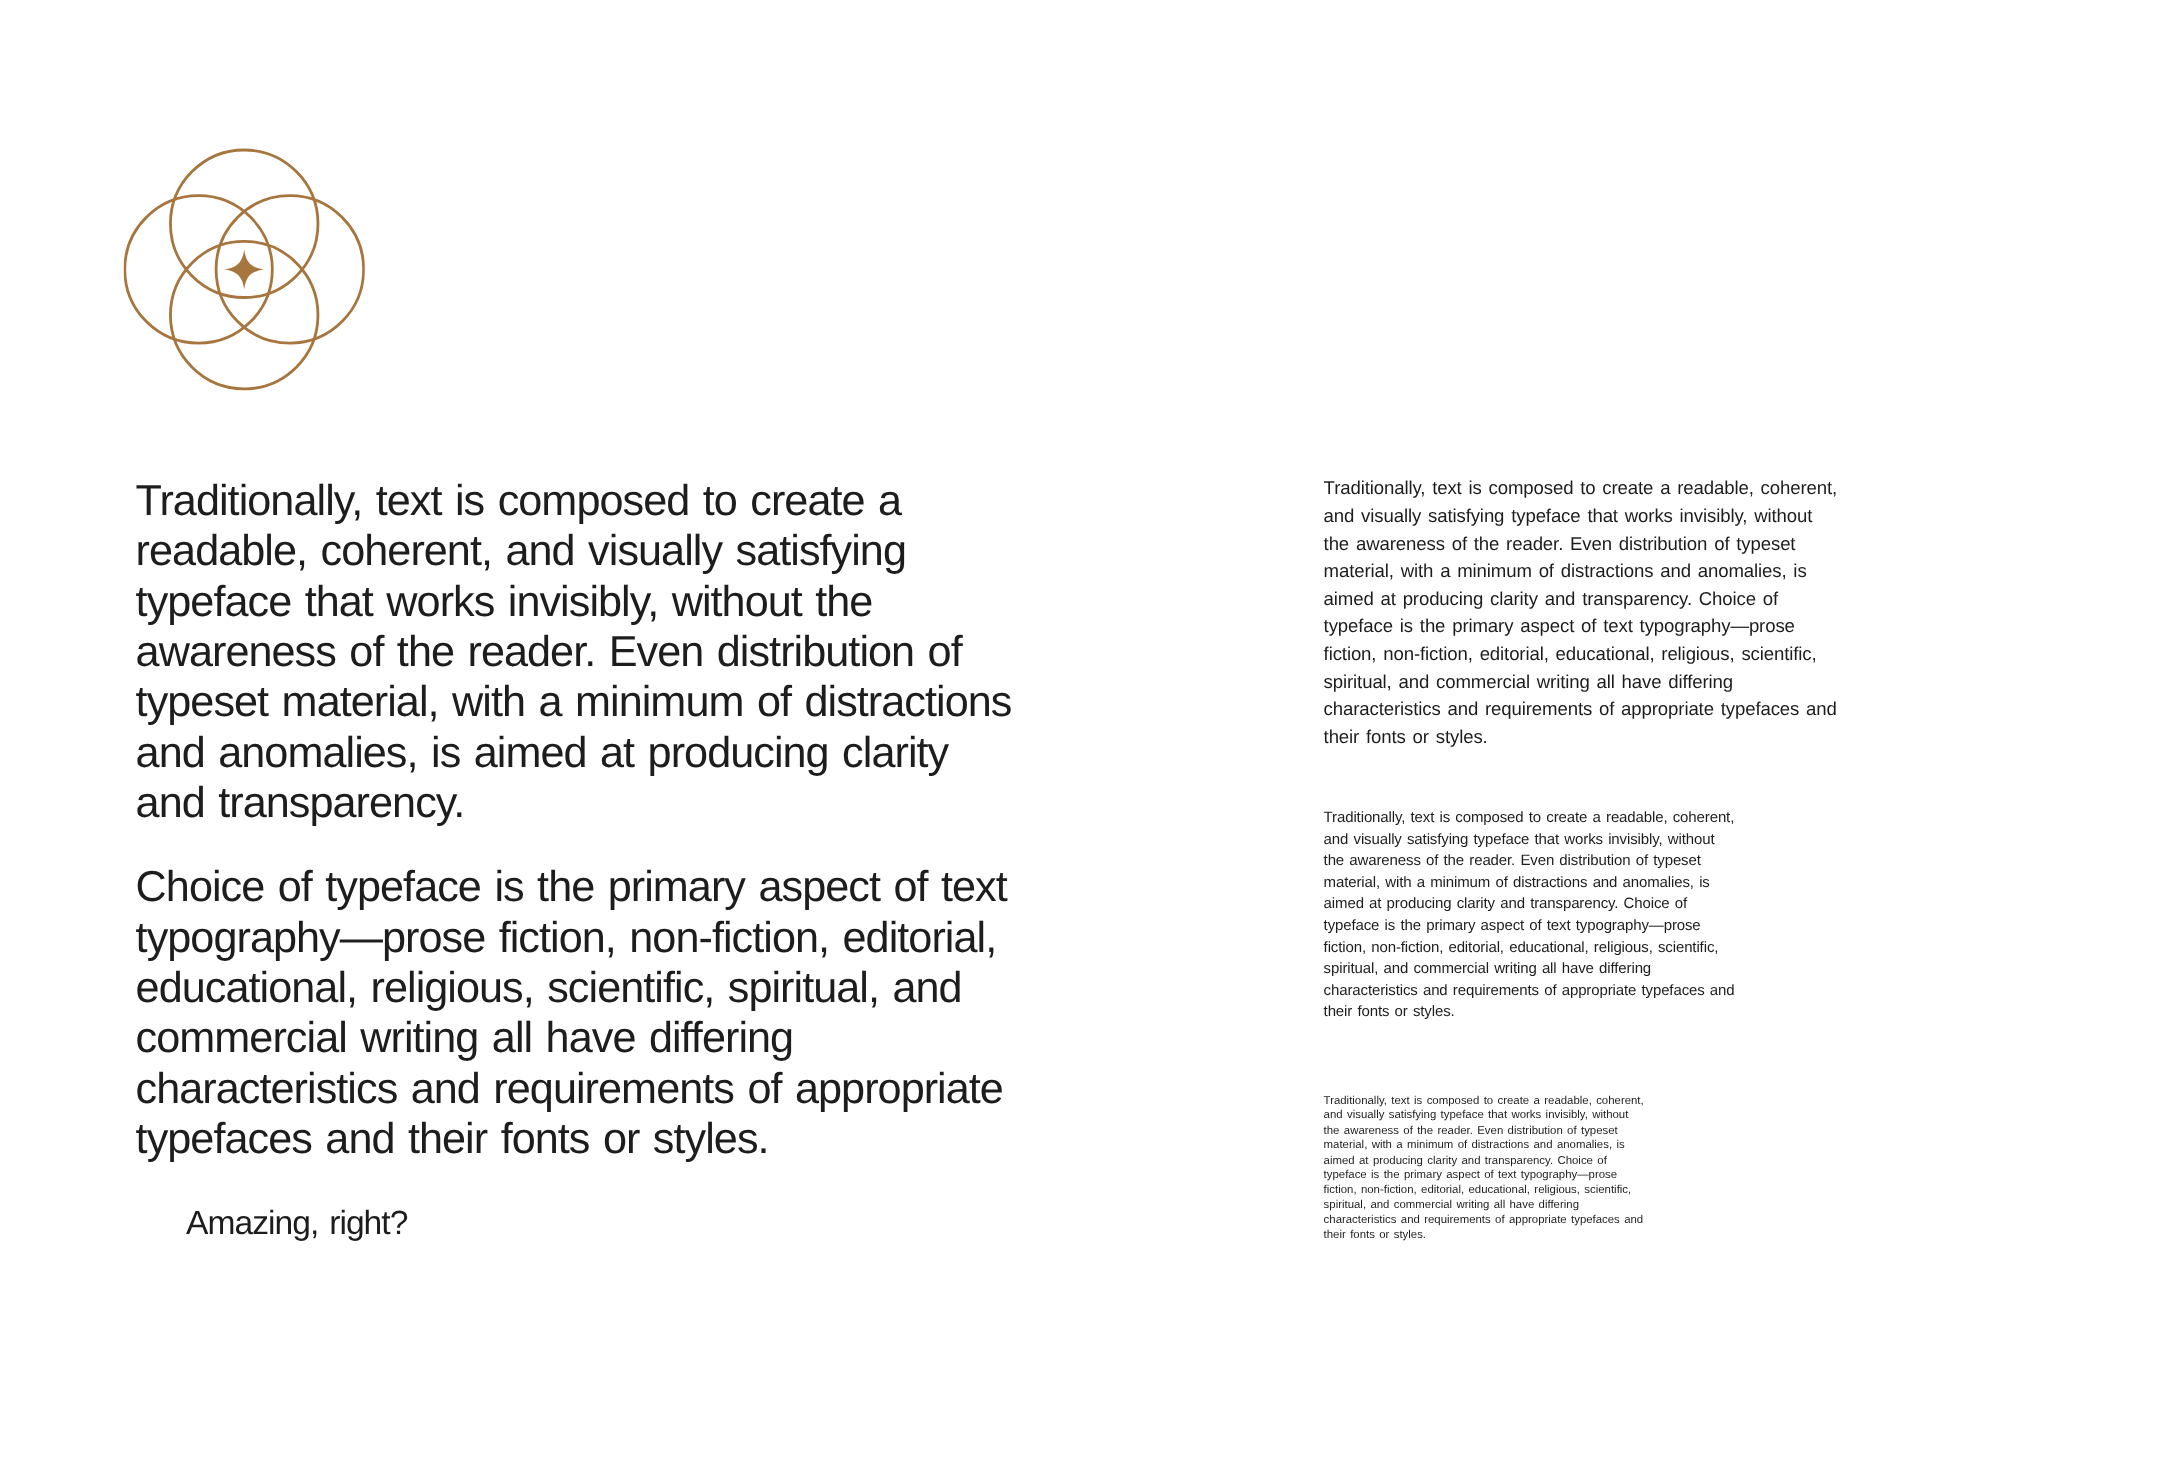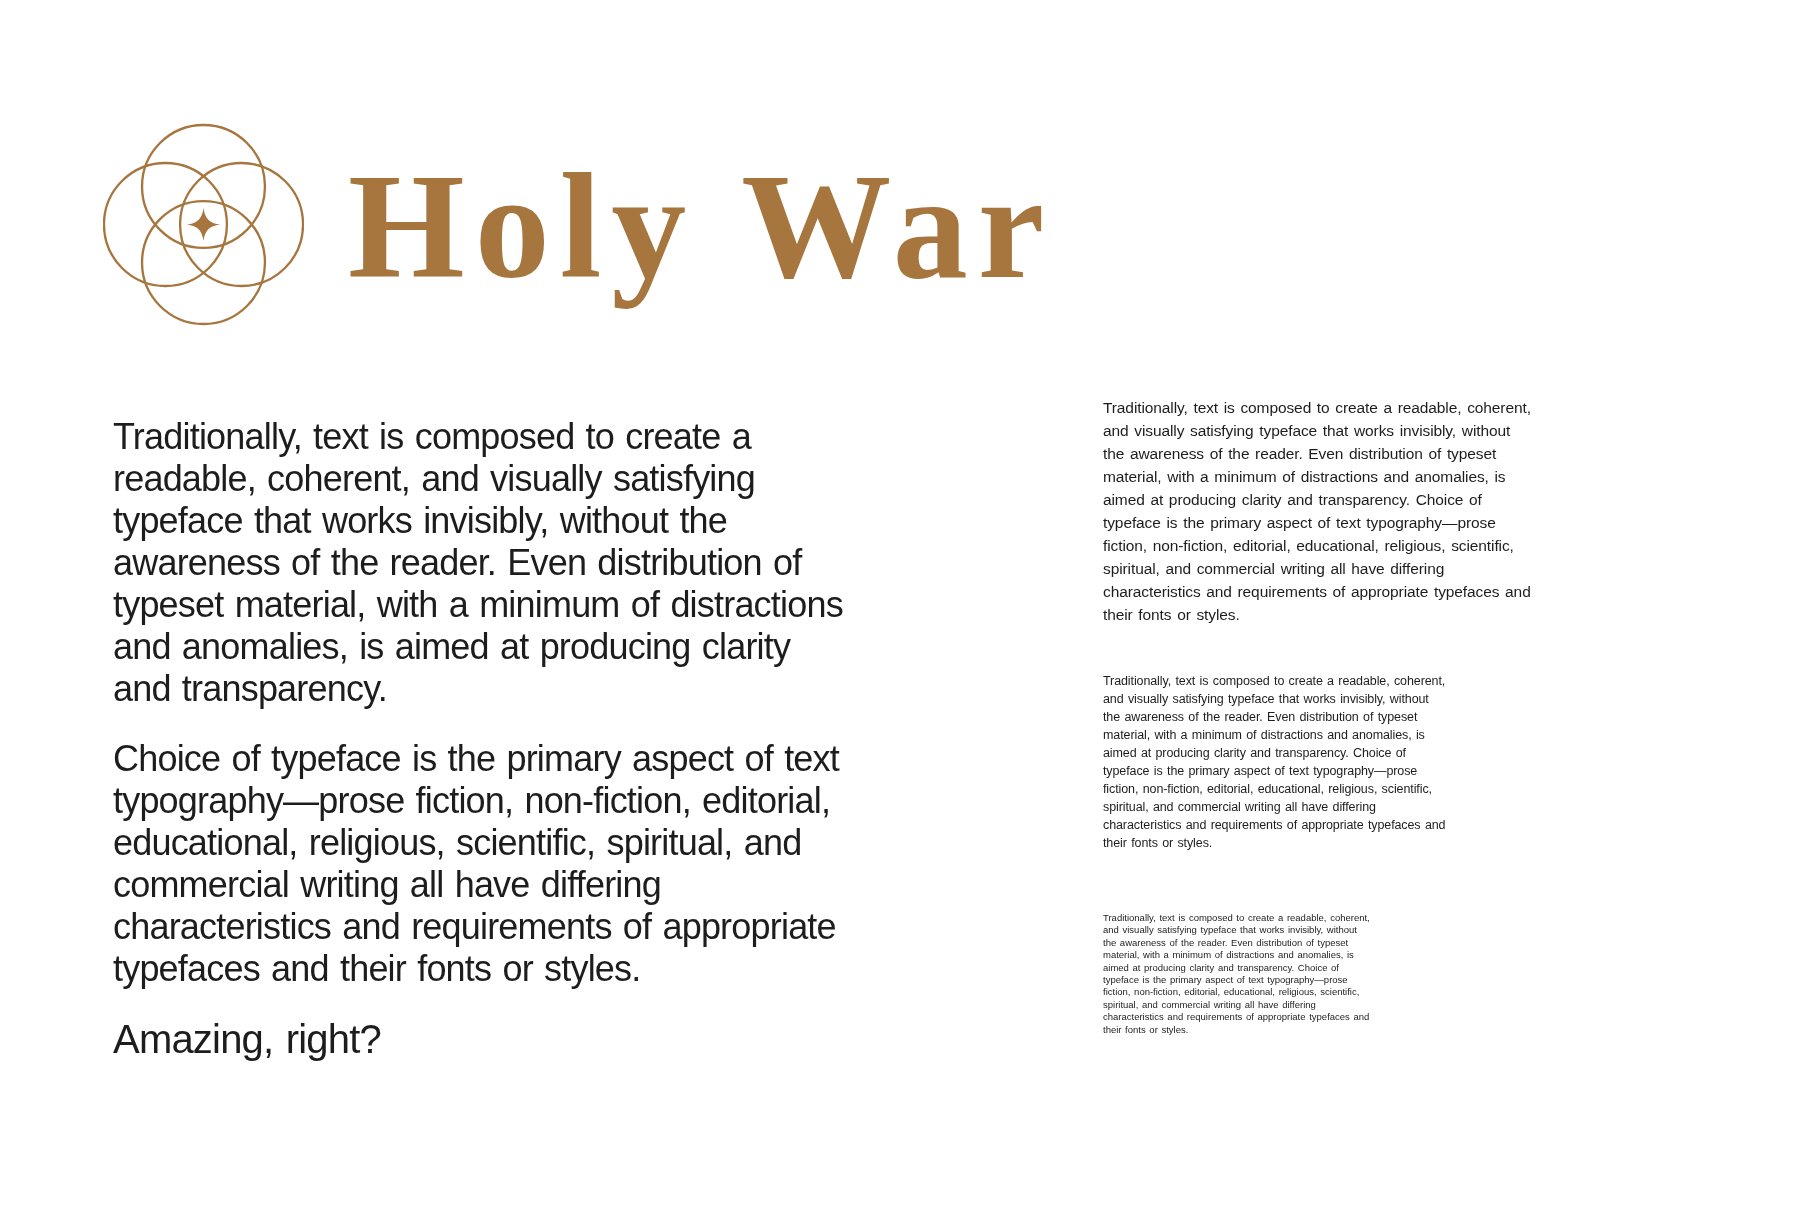--- a/index.html
+++ b/index.html
@@ -32,31 +32,31 @@
     color:var(--color-accent);
     white-space:nowrap;
   }
   
   .specimen{
     white-space:pre-line;
     color:var(--color-text);
   }
   
   .left-col{
-    position:absolute;left:113px;top:416px;width:860px;
+    position:absolute;left:113px;top:396px;width:860px;
   }
   .left-col .para{
     font-size:36px;line-height:42px;
     letter-spacing:-0.8px;word-spacing:2px;
   }
   .left-col .para + .para{margin-top:28px;}
   .left-col .closing{
     margin-top:28px;
-    font-size:40px;line-height:42px;
-    letter-spacing:-0.8px;word-spacing:2px;
+    font-size:28px;line-height:42px;
+    letter-spacing:-0.8px;word-spacing:2px;margin-left:42px;
   }
   
   .block-md,.block-sm,.block-xs{position:absolute;left:1103px;}
   .block-md{
     top:396px;
     font-size:15.5px;line-height:23px;
     letter-spacing:-0.1px;word-spacing:1.5px;
   }
   .block-sm{
     top:672px;
@@ -77,21 +77,20 @@
   <svg class="brand-logo" viewBox="-103 -104 206 208" fill="none" xmlns="http://www.w3.org/2000/svg">
     <g stroke="currentColor" stroke-width="2.4">
       <circle cx="0" cy="-39" r="63"></circle>
       <circle cx="0" cy="39" r="63"></circle>
       <circle cx="-39" cy="0" r="63"></circle>
       <circle cx="39" cy="0" r="63"></circle>
     </g>
     <path fill="currentColor" d="M0,-17 C1.5,-6 6,-1.5 17,0 C6,1.5 1.5,6 0,17 C-1.5,6 -6,1.5 -17,0 C-6,-1.5 -1.5,-6 0,-17 Z"></path>
   </svg>
 
-  <h1 class="wordmark">Holy War</h1>
 
   <section class="left-col">
     <p class="specimen para">Traditionally, text is composed to create a
 readable, coherent, and visually satisfying
 typeface that works invisibly, without the
 awareness of the reader. Even distribution of
 typeset material, with a minimum of distractions
 and anomalies, is aimed at producing clarity
 and transparency.</p>
     <p class="specimen para">Choice of typeface is the primary aspect of text

